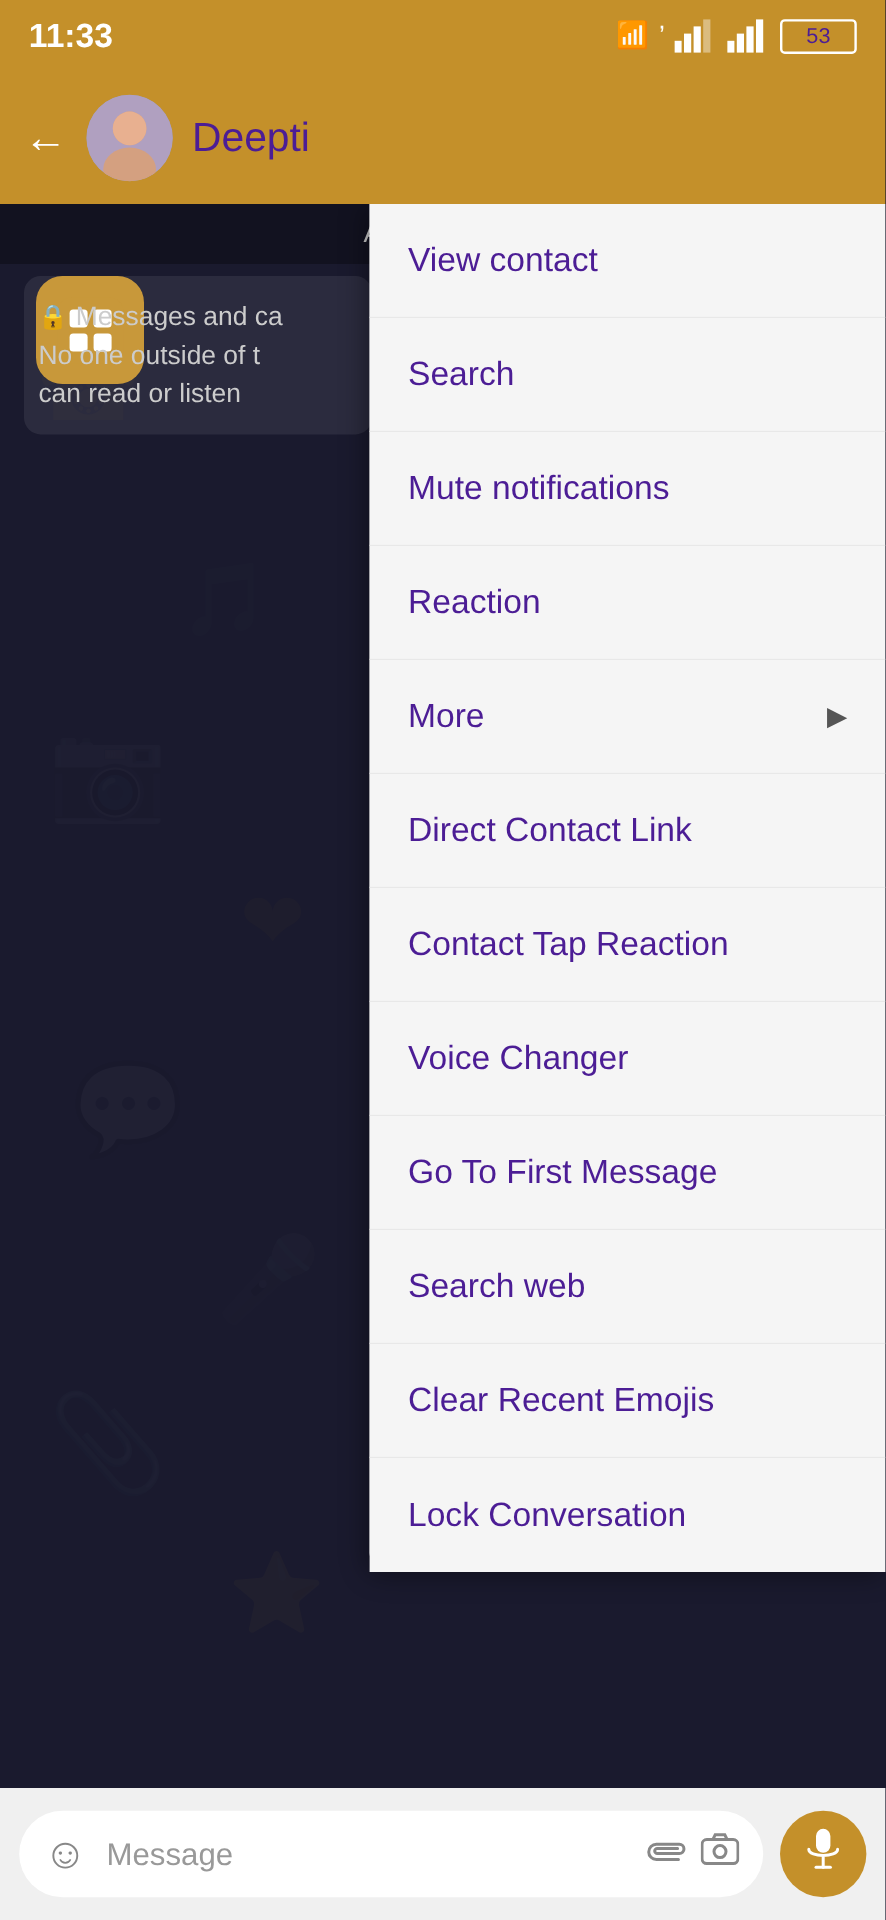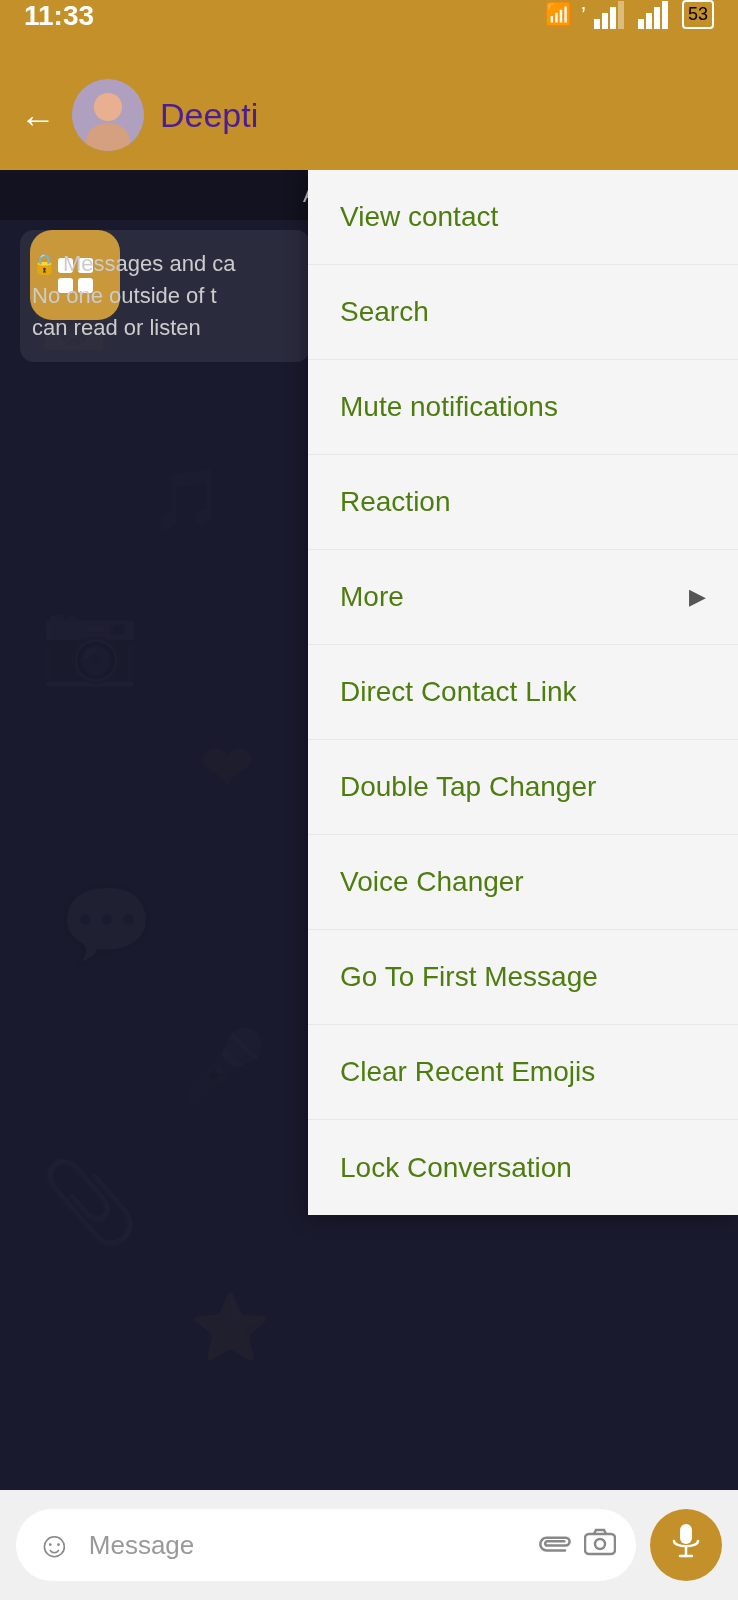--- a/index.html
+++ b/index.html
@@ -13,21 +13,21 @@
       position: relative;
       background: #1a1a2e;
     }
 
     
     .status-bar {
       width: 100%;
       height: 60px;
       background: #c4902a;
       display: flex;
-      align-items: flex-start;
+      align-items: center;
       justify-content: space-between;
       padding: 0 24px;
       position: relative;
       z-index: 10;
     }
 
     .status-time {
       color: white;
       font-size: 28px;
       font-weight: 600;
@@ -160,21 +160,21 @@
       border-bottom: 1px solid #e8e8e8;
       cursor: pointer;
       background: #f5f5f5;
     }
 
     .menu-item:last-child {
       border-bottom: none;
     }
 
     .menu-item-label {
-      color: #4d7c0f;
+      color: #4c1d95;
       font-size: 28px;
       font-weight: 400;
     }
 
     .menu-chevron {
       color: #555;
       font-size: 22px;
     }
 
     
@@ -258,21 +258,21 @@
       <rect x="8" y="12" width="6" height="16" fill="white"></rect>
       <rect x="16" y="6" width="6" height="22" fill="white"></rect>
       <rect x="24" y="0" width="6" height="28" fill="white" opacity="0.4"></rect>
     </svg>
     <svg width="36" height="28" viewBox="0 0 36 28">
       <rect x="0" y="18" width="6" height="10" fill="white"></rect>
       <rect x="8" y="12" width="6" height="16" fill="white"></rect>
       <rect x="16" y="6" width="6" height="22" fill="white"></rect>
       <rect x="24" y="0" width="6" height="28" fill="white"></rect>
     </svg>
-    <div style="display:flex;align-items:center;border:2px solid white;border-radius:4px;padding:2px 4px;color:#000000;font-size:18px;gap:2px;">
+    <div style="display:flex;align-items:center;border:2px solid white;border-radius:4px;padding:2px 20px;color:#4c1d95;font-size:18px;gap:2px;">
       <span>53</span>
     </div>
   </div>
 </div>
 
 <div class="header-bar">
   <span class="back-arrow">←</span>
   <div class="avatar">
 
     <svg width="72" height="72" viewBox="0 0 72 72">
@@ -334,27 +334,30 @@
         <span class="menu-item-label">Reaction</span>
       </div>
       <div class="menu-item">
         <span class="menu-item-label">More</span>
         <span class="menu-chevron">▶</span>
       </div>
       <div class="menu-item">
         <span class="menu-item-label">Direct Contact Link</span>
       </div>
       <div class="menu-item">
-        <span class="menu-item-label">Double Tap Changer</span>
+        <span class="menu-item-label">Contact Tap Reaction</span>
       </div>
       <div class="menu-item">
         <span class="menu-item-label">Voice Changer</span>
       </div>
       <div class="menu-item">
         <span class="menu-item-label">Go To First Message</span>
+      </div>
+      <div class="menu-item">
+        <span class="menu-item-label">Search web</span>
       </div>
       <div class="menu-item">
         <span class="menu-item-label">Clear Recent Emojis</span>
       </div>
       <div class="menu-item">
         <span class="menu-item-label">Lock Conversation</span>
       </div>
     </div>
 </div>
 

